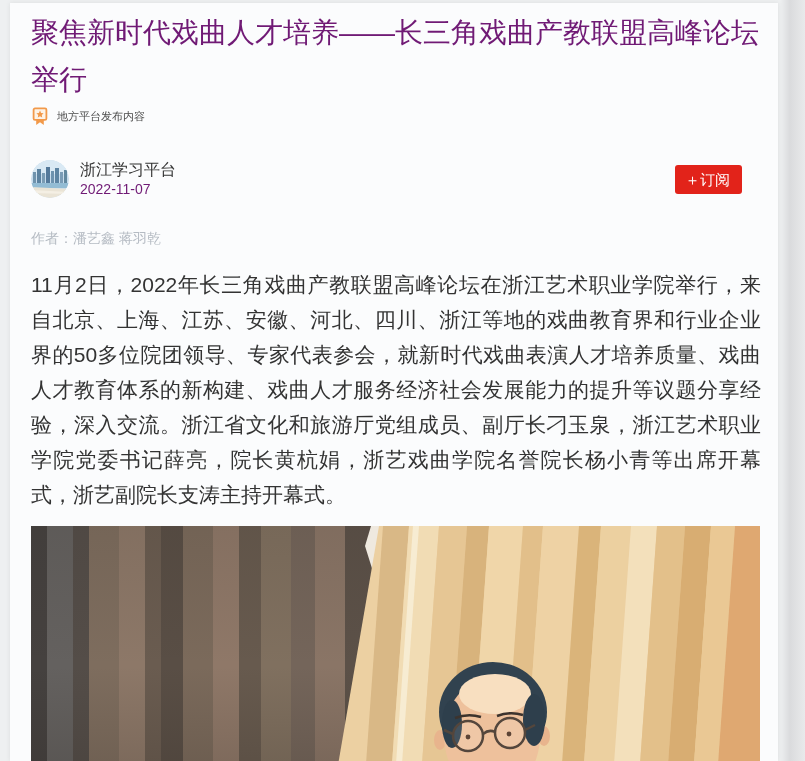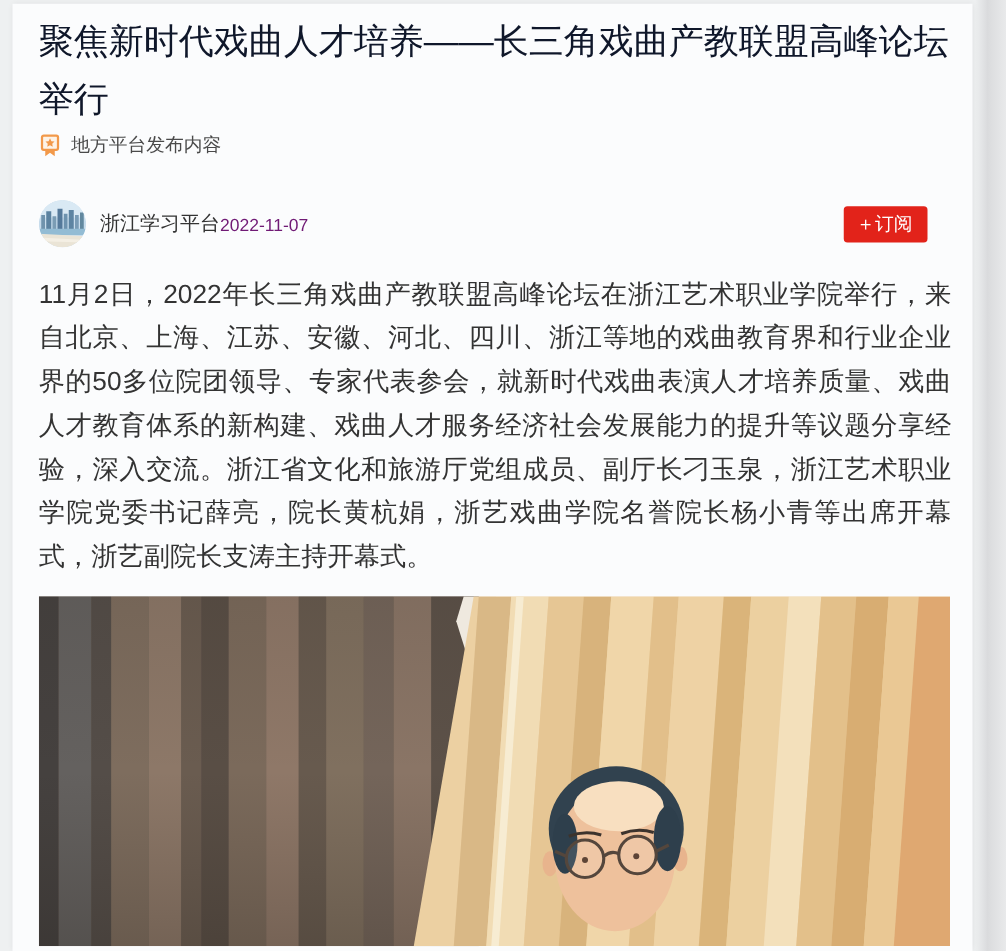--- a/index.html
+++ b/index.html
@@ -20,49 +20,50 @@
     overflow: hidden;
     box-sizing: border-box;
     padding: 0 17px 0 21px;
   }
   .article-title {
     margin: 6px 0 0 0;
     width: 731px;
     font-size: 28px;
     line-height: 47px;
     font-weight: 400;
-    color: #0f172a;
+    color: #701a75;
     letter-spacing: 0px;
   }
   .tag-row {
     margin-top: 3px;
     display: flex;
     align-items: center;
     gap: 8px;
     height: 20px;
   }
   .tag-row .tag-label {
-    font-size: 15px;
+    font-size: 11px;
     color: #4a4a4a;
   }
   .publisher-row {
     margin-top: 34px;
     display: flex;
     align-items: center;
     height: 38px;
   }
   .avatar {
     width: 38px; height: 38px;
     border-radius: 50%;
     overflow: hidden;
     flex: 0 0 38px;
   }
   .publisher-meta {
     margin-left: 11px;
     display: flex;
+    flex-direction: column;
     justify-content: center;
   }
   .publisher-name {
     font-size: 16px;
     color: #333333;
     line-height: 19px;
   }
   .publish-date {
     font-size: 14px;
     color: #701a75;
@@ -147,20 +148,21 @@
         </g>
       </svg>
     </span>
     <span class="publisher-meta">
       <span class="publisher-name">浙江学习平台</span>
       <span class="publish-date">2022-11-07</span>
     </span>
     <button class="subscribe-button">＋订阅</button>
   </div>
 
+  <div class="author-line">作者：潘艺鑫 蒋羽乾</div>
 
   <div class="article-body">11月2日，2022年长三角戏曲产教联盟高峰论坛在浙江艺术职业学院举行，来自北京、上海、江苏、安徽、河北、四川、浙江等地的戏曲教育界和行业企业界的50多位院团领导、专家代表参会，就新时代戏曲表演人才培养质量、戏曲人才教育体系的新构建、戏曲人才服务经济社会发展能力的提升等议题分享经验，深入交流。浙江省文化和旅游厅党组成员、副厅长刁玉泉，浙江艺术职业学院党委书记薛亮，院长黄杭娟，浙艺戏曲学院名誉院长杨小青等出席开幕式，浙艺副院长支涛主持开幕式。</div>
 
   <div class="article-image">
     <svg width="729" height="280" viewBox="0 0 729 280">
 
       <rect x="0" y="0" width="352" height="280" fill="#6e6156"></rect>
       <rect x="0" y="0" width="16" height="280" fill="#45413f"></rect>
       <rect x="16" y="0" width="26" height="280" fill="#64615f"></rect>
       <rect x="42" y="0" width="16" height="280" fill="#544d48"></rect>

